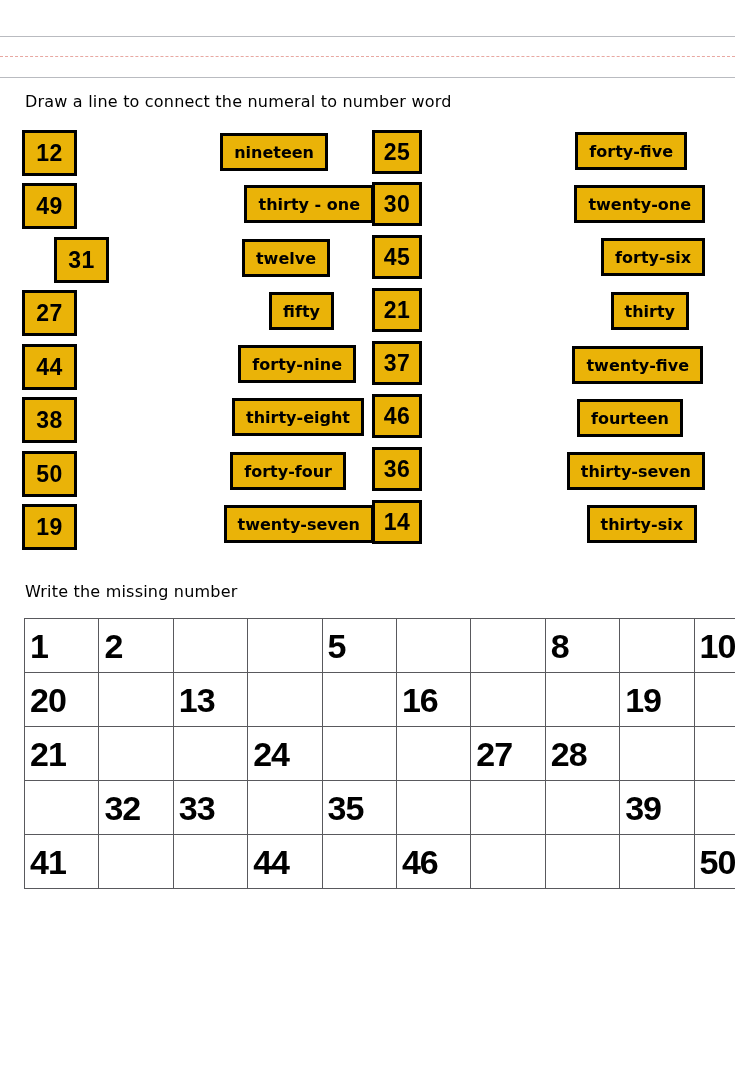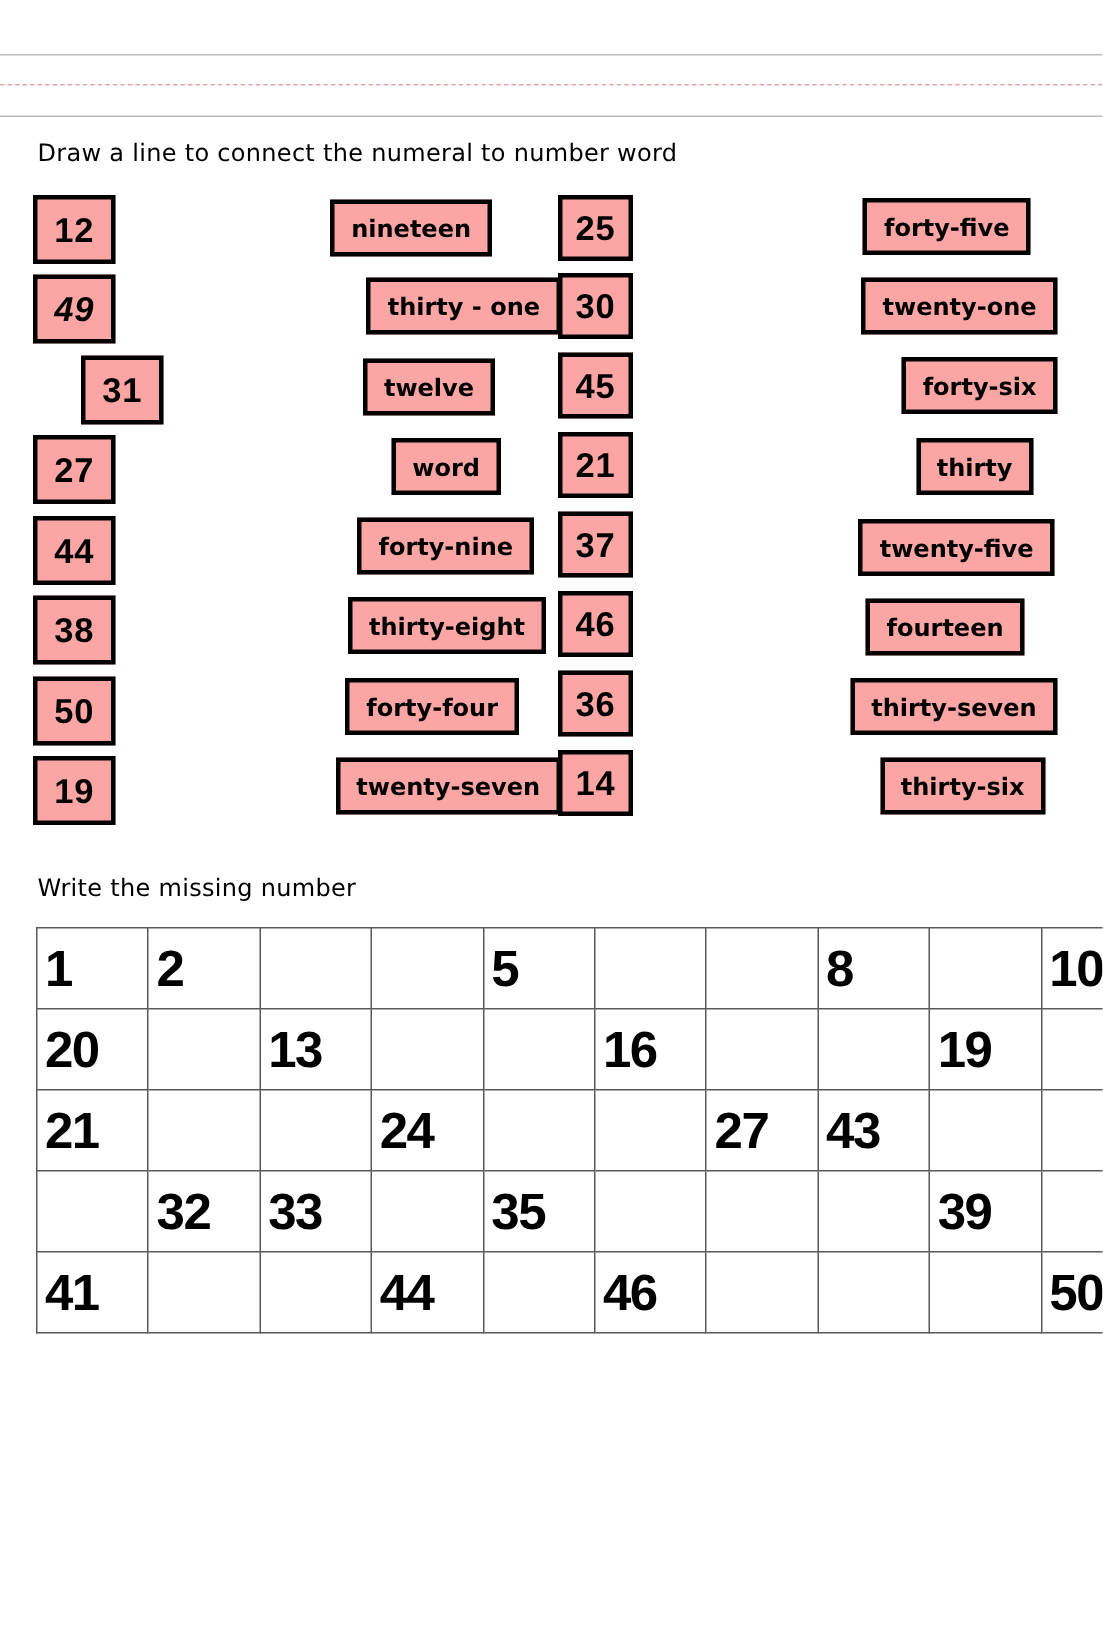--- a/index.html
+++ b/index.html
@@ -67,21 +67,21 @@
     top: 0;
   }
   .col-num-1  { left: 22px;  width: 60px; }
   .col-word-1 { left: 188px; width: 186px; }
   .col-num-2  { left: 372px; width: 54px; }
   .col-word-2 { left: 540px; width: 165px; }
 
   .box {
     box-sizing: border-box;
     border: 3px solid #000000;
-    background: #fca5a5;
+    background: #eab308;
     display: flex;
     align-items: center;
     color: #000000;
   }
   .num-box {
     width: 55px;
     height: 46px;
     justify-content: center;
     font-size: 23px;
     font-weight: bold;
@@ -148,21 +148,21 @@
 <div class="instruction" id="instr-match">Draw a line to connect the numeral to number word</div>
 
 <div class="match-area">
 
   <div class="col col-num-1" id="col-num-1">
       <div class="row-slot" style="position: absolute; left: 0px; top: 0px;">
         <div class="box num-box">
           <span>12</span>
         </div>
       </div>
-      <div class="row-slot" style="position: absolute; left: 0px; top: 53px; font-style: italic;">
+      <div class="row-slot" style="position: absolute; left: 0px; top: 53px;">
         <div class="box num-box">
           <span>49</span>
         </div>
       </div>
       <div class="row-slot" style="position: absolute; left: 0px; top: 107px; padding-left: 32px;">
         <div class="box num-box">
           <span>31</span>
         </div>
       </div>
       <div class="row-slot" style="position: absolute; left: 0px; top: 160px;">
@@ -203,21 +203,21 @@
           <span>thirty - one</span>
         </div>
       </div>
       <div class="row-slot" style="position: absolute; right: 44px; top: 109px; margin-left: 12px;">
         <div class="box word-box">
           <span>twelve</span>
         </div>
       </div>
       <div class="row-slot" style="position: absolute; right: 40px; top: 162px;">
         <div class="box word-box">
-          <span>word</span>
+          <span>fifty</span>
         </div>
       </div>
       <div class="row-slot" style="position: absolute; right: 18px; top: 215px;">
         <div class="box word-box">
           <span>forty-nine</span>
         </div>
       </div>
       <div class="row-slot" style="position: absolute; right: 10px; top: 268px;">
         <div class="box word-box">
           <span>thirty-eight</span>
@@ -353,21 +353,21 @@
           <td class="empty"></td>
         </tr>
         <tr>
           <td>21</td>
           <td class="empty"></td>
           <td class="empty"></td>
           <td>24</td>
           <td class="empty"></td>
           <td class="empty"></td>
           <td>27</td>
-          <td>43</td>
+          <td>28</td>
           <td class="empty"></td>
           <td class="empty"></td>
         </tr>
         <tr>
           <td class="empty"></td>
           <td>32</td>
           <td>33</td>
           <td class="empty"></td>
           <td>35</td>
           <td class="empty"></td>

